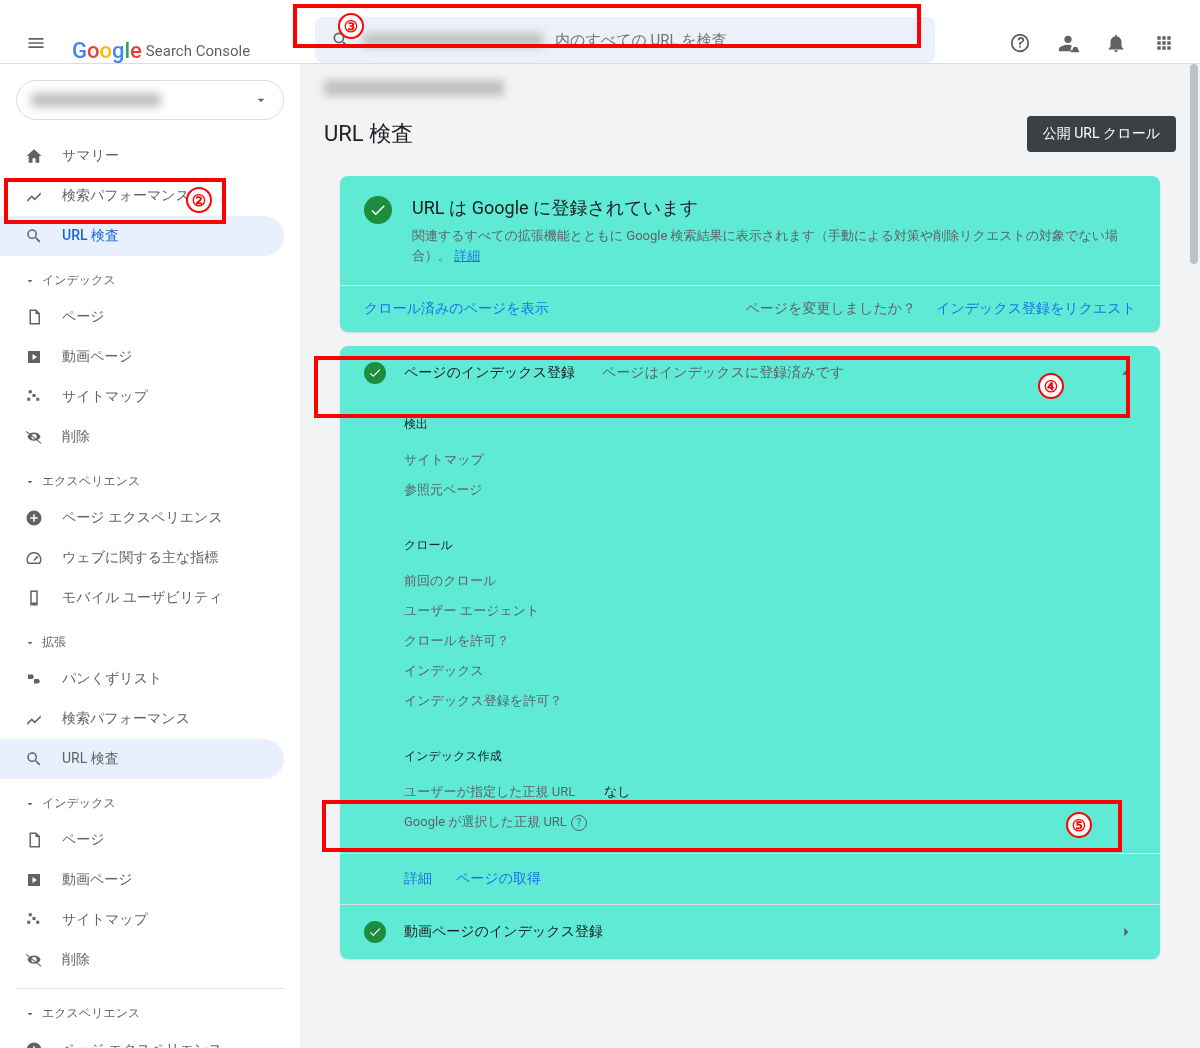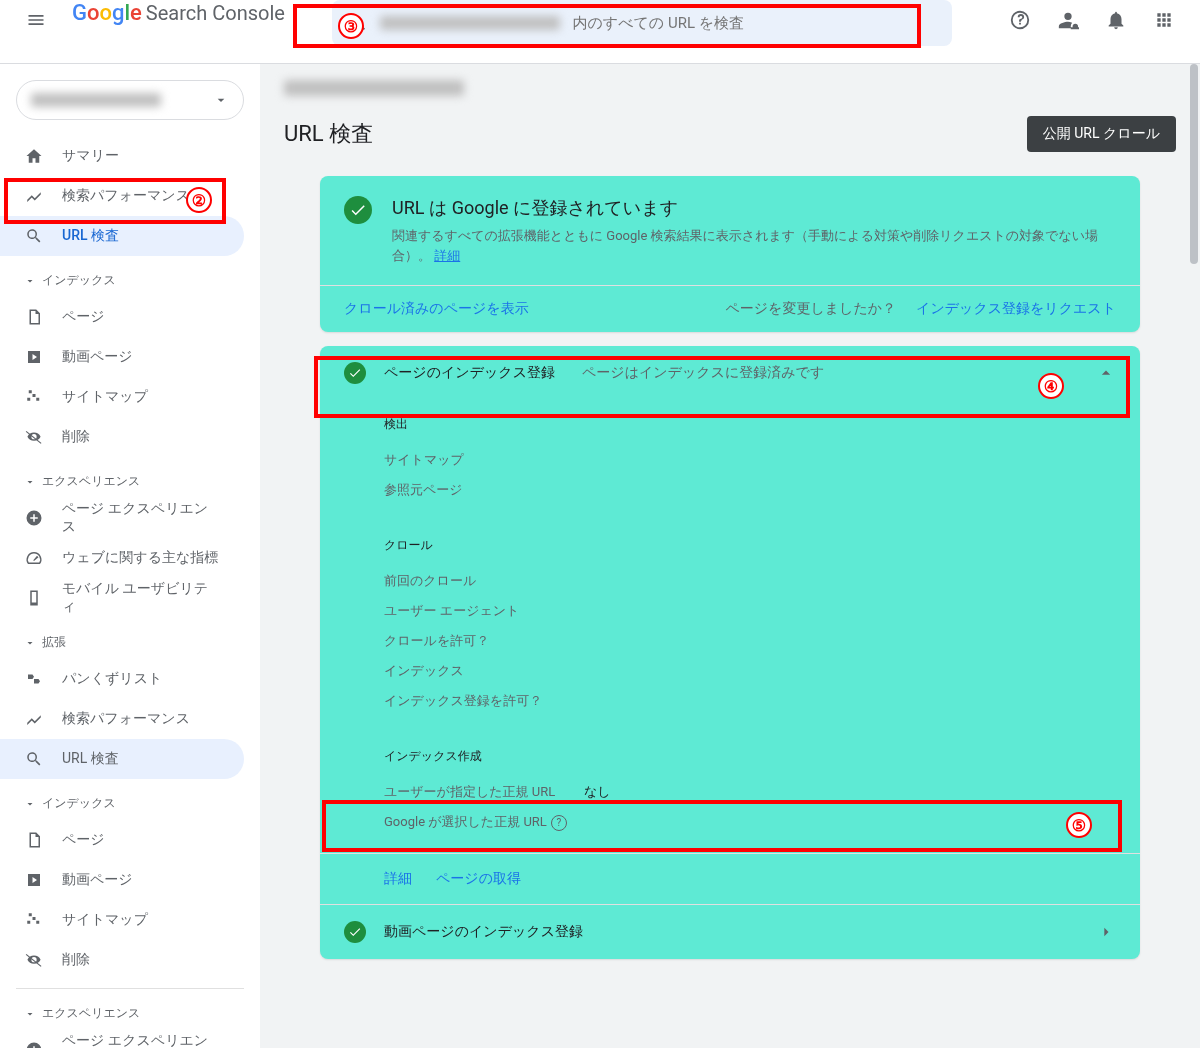--- a/index.html
+++ b/index.html
@@ -1,33 +1,33 @@
 <!DOCTYPE html>
 <html><head>
   <meta charset="utf-8">
   <style>
     * { margin: 0; padding: 0; box-sizing: border-box; font-family: 'Roboto', Arial, sans-serif; }
     body { background: #f1f3f4; color: #3c4043; width: 1200px; height: 1048px; overflow: hidden; }
     
     
-    .header { display: flex; align-items: flex-start; height: 64px; background: #fff; padding: 0 16px; gap: 16px; border-bottom: 1px solid #dadce0; }
+    .header { display: flex; align-items: flex-end; height: 64px; background: #fff; padding: 0 16px; gap: 16px; border-bottom: 1px solid #dadce0; }
     .menu-btn { width: 40px; height: 40px; display: flex; align-items: center; justify-content: center; border-radius: 50%; cursor: pointer; }
     .logo { display: flex; align-items: center; gap: 4px; }
     .logo-g { font-size: 22px; font-weight: 500; }
     .g1{color:#4285f4;}.g2{color:#ea4335;}.g3{color:#fbbc04;}.g4{color:#4285f4;}.g5{color:#34a853;}.g6{color:#ea4335;}
-    .logo-text { font-size: 20px; color: #5f6368; font-weight: 400; }
+    .logo-text { font-size: 15px; color: #5f6368; font-weight: 400; }
     .search-wrap { flex: 1; display: flex; justify-content: center; position: relative; }
     .search-box { width: 620px; height: 46px; background: #eaf1fb; border-radius: 8px; display: flex; align-items: center; padding: 0 16px; gap: 12px; }
     .search-input { border: none; background: none; outline: none; flex: 1; font-size: 15px; color: #5f6368; }
     .header-icons { display: flex; gap: 8px; align-items: center; }
     .icon-btn { width: 40px; height: 40px; display: flex; align-items: center; justify-content: center; border-radius: 50%; cursor: pointer; color: #5f6368; }
     
     
     .container { display: flex; height: calc(100% - 64px); }
-    .sidebar { width: 260px; background: #fff; padding: 8px 0; overflow-y: auto; }
+    .sidebar { width: 300px; background: #fff; padding: 8px 0; overflow-y: auto; }
     .main { flex: 1; overflow-y: auto; padding: 16px 24px; position: relative; }
     .scrollbar-v { position: absolute; right: 2px; top: 64px; width: 8px; height: 200px; background: #bdc1c6; border-radius: 4px; }
     
     
     .property-selector { margin: 8px 16px 16px; height: 40px; border: 1px solid #dadce0; border-radius: 30px; display: flex; align-items: center; padding: 0 14px; gap: 8px; cursor: pointer; justify-content: space-between; }
     .blur { filter: blur(4px); background: #c0c0c0; border-radius: 3px; display: inline-block; }
     .nav-item { display: flex; align-items: center; height: 40px; padding: 0 24px; gap: 18px; cursor: pointer; color: #5f6368; font-size: 14px; border-radius: 0 20px 20px 0; margin-right: 16px; }
     .nav-item.active { background: #e8f0fe; color: #1967d2; font-weight: 500; }
     .nav-item.alt-active { background: #e8f0fe; }
     .nav-icon { width: 20px; display: flex; justify-content: center; color: #5f6368; }

